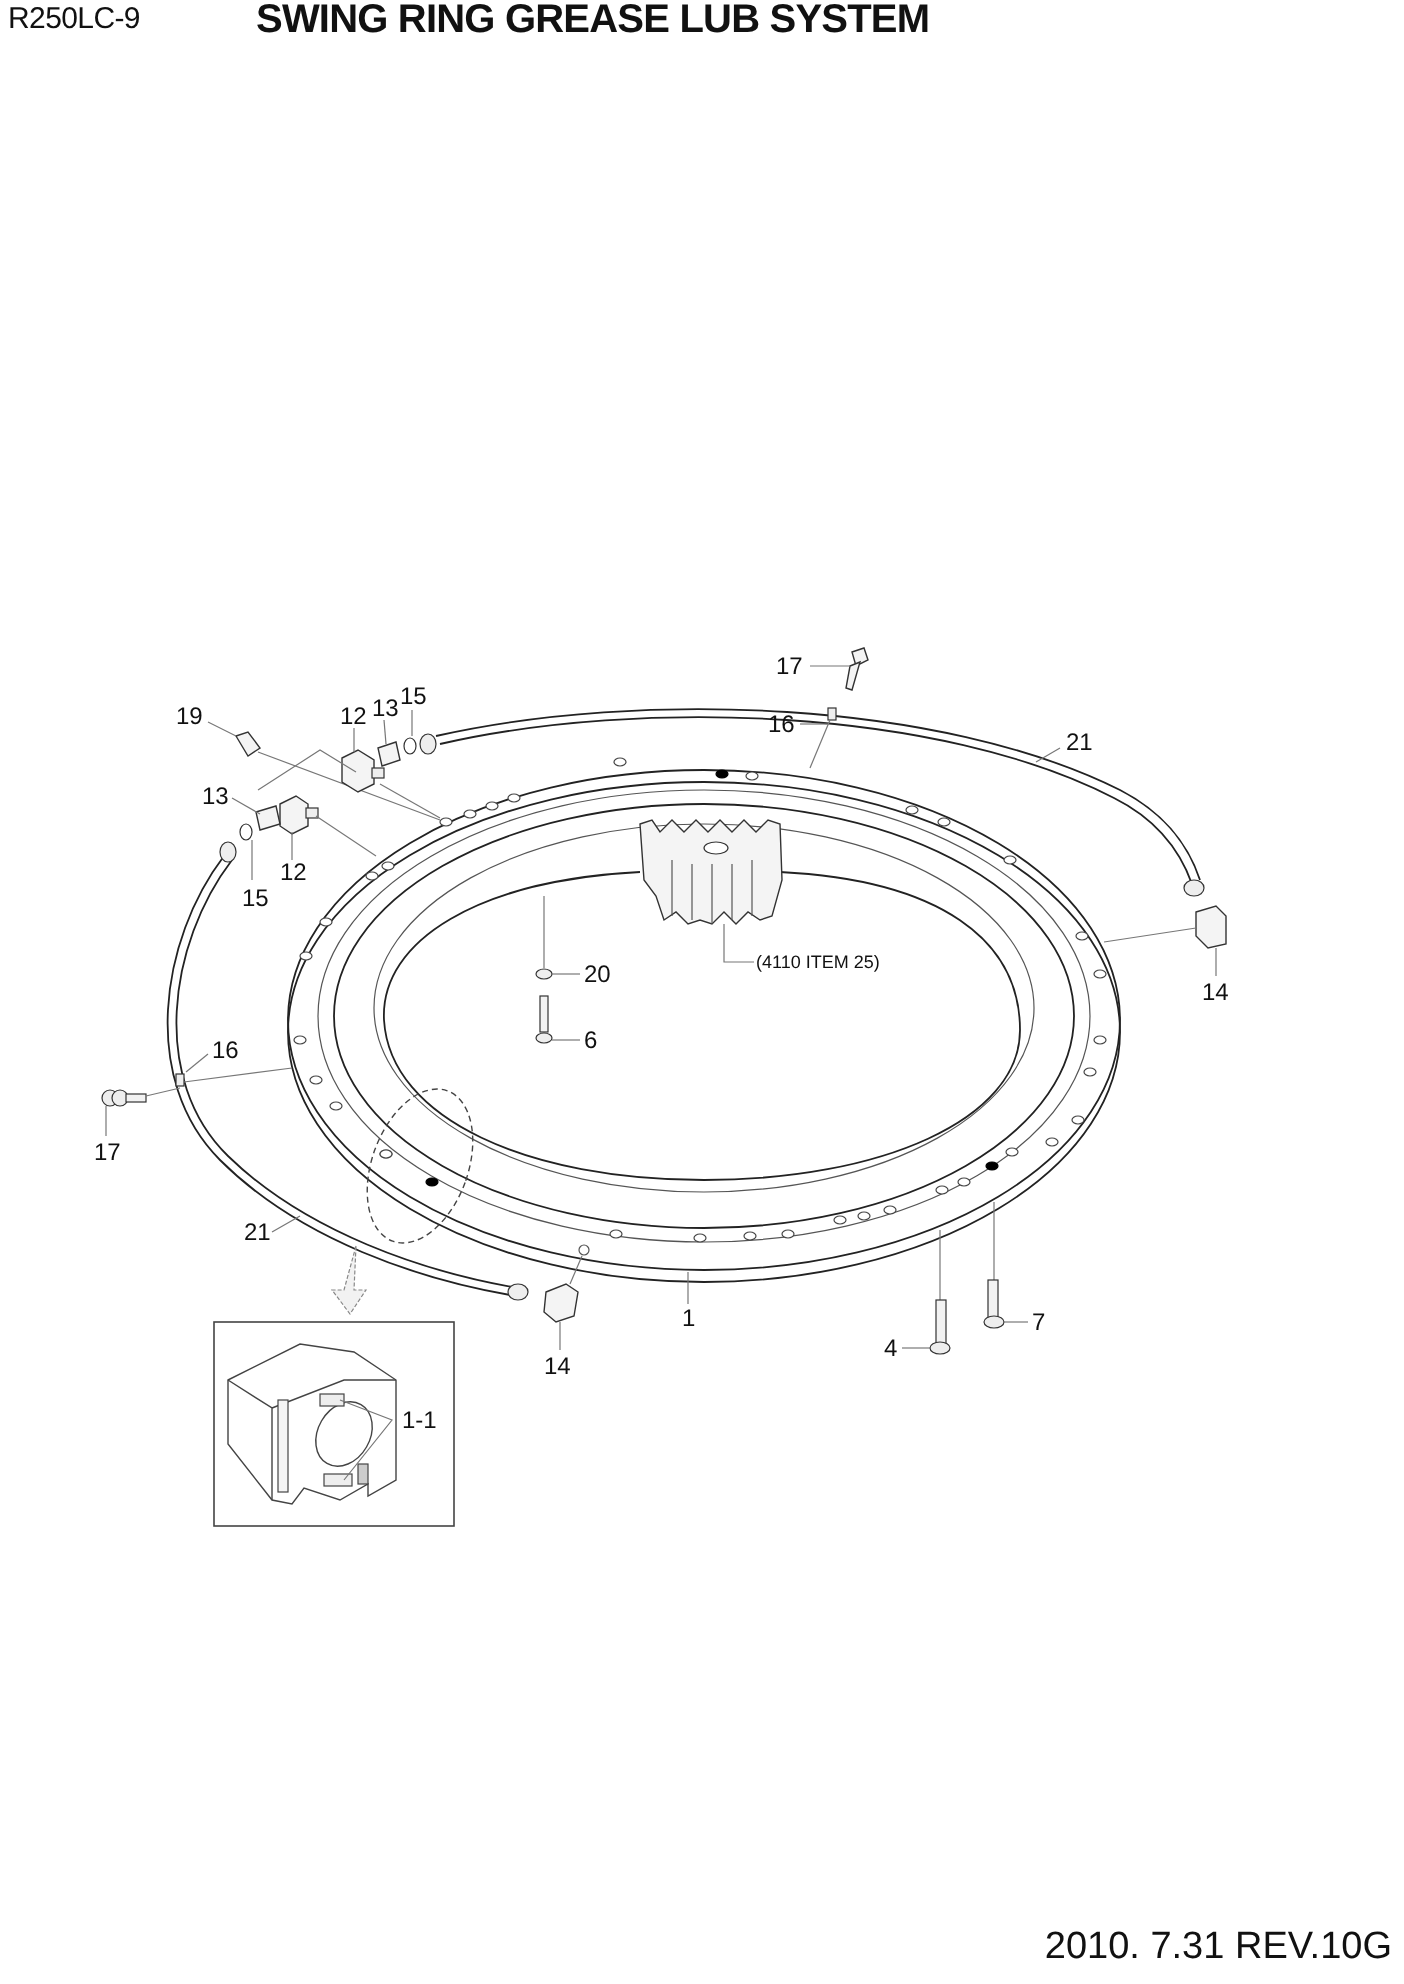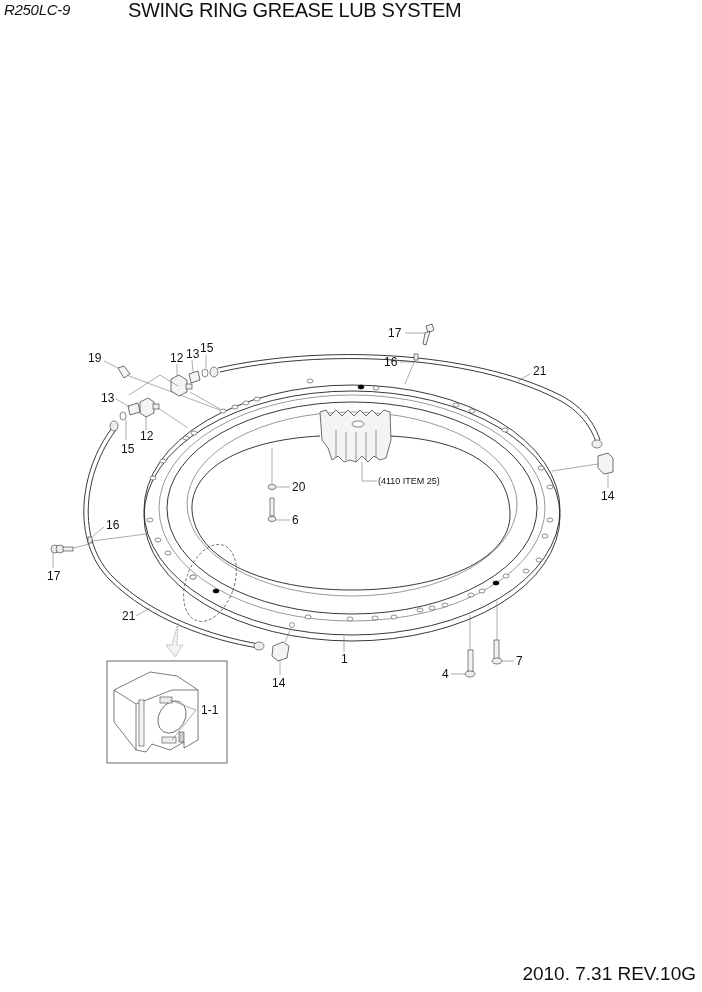--- a/index.html
+++ b/index.html
@@ -1,19 +1,19 @@
 <!DOCTYPE html>
 <html><head>
 <meta charset="utf-8">
 <style>
   html, body { margin:0; padding:0; background:#ffffff; }
   body { width:702px; height:992px; position:relative; overflow:hidden;
          font-family:"Liberation Sans", sans-serif; color:#111; }
-  .hdr-model { position:absolute; left:4px; top:1px; font-size:15px; letter-spacing:-0.3px;font-style:italic; }
-  .hdr-title { position:absolute; left:128px; top:-1px; font-size:20px; letter-spacing:-0.4px; }
+  .hdr-model { position:absolute; left:4px; top:1px; font-size:15px; letter-spacing:-0.3px; }
+  .hdr-title { position:absolute; left:128px; top:-1px; font-size:20px; letter-spacing:-0.4px;font-weight:bold; }
   .ftr-page { position:absolute; left:2px; top:963px; font-size:12px;margin-top:28px; }
   .ftr-rev { position:absolute; right:6px; top:963px; font-size:19px; }
   svg.drawing { position:absolute; left:0; top:0; }
   .lbl { font-family:"Liberation Sans", sans-serif; font-size:12px; fill:#111; }
   .lbl-sm { font-family:"Liberation Sans", sans-serif; font-size:9px; fill:#111; }
   .ln { stroke:#222; fill:none; stroke-width:0.9; }
   .ln-thin { stroke:#555; fill:none; stroke-width:0.6; }
   .ld { stroke:#777; fill:none; stroke-width:0.6; }
   .hole { fill:#fff; stroke:#444; stroke-width:0.6; }
   .hole-blk { fill:#000; stroke:#000; stroke-width:0.6; }

